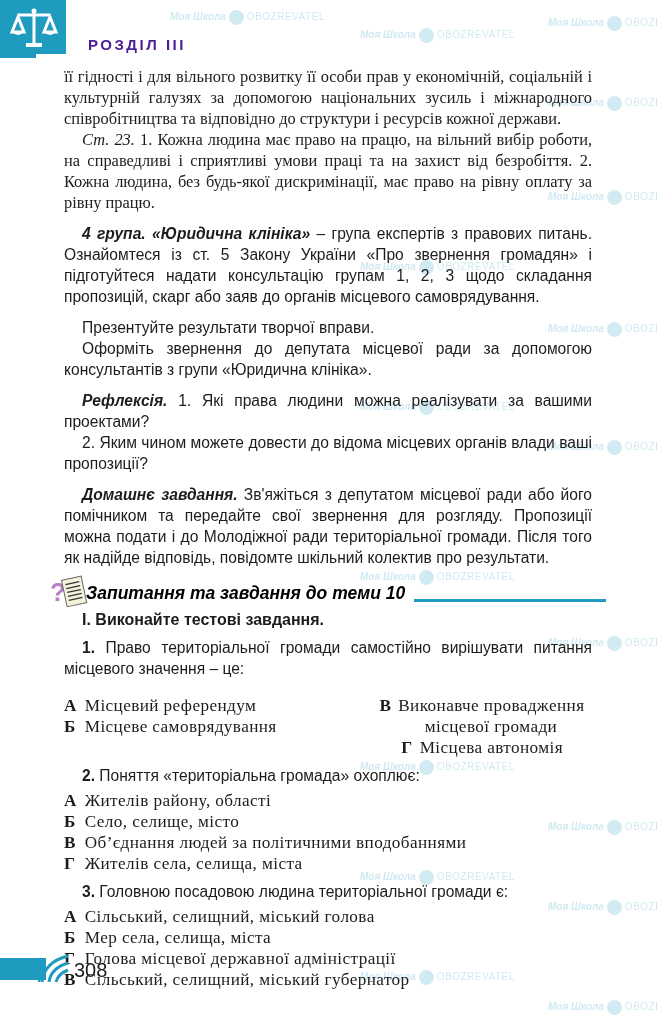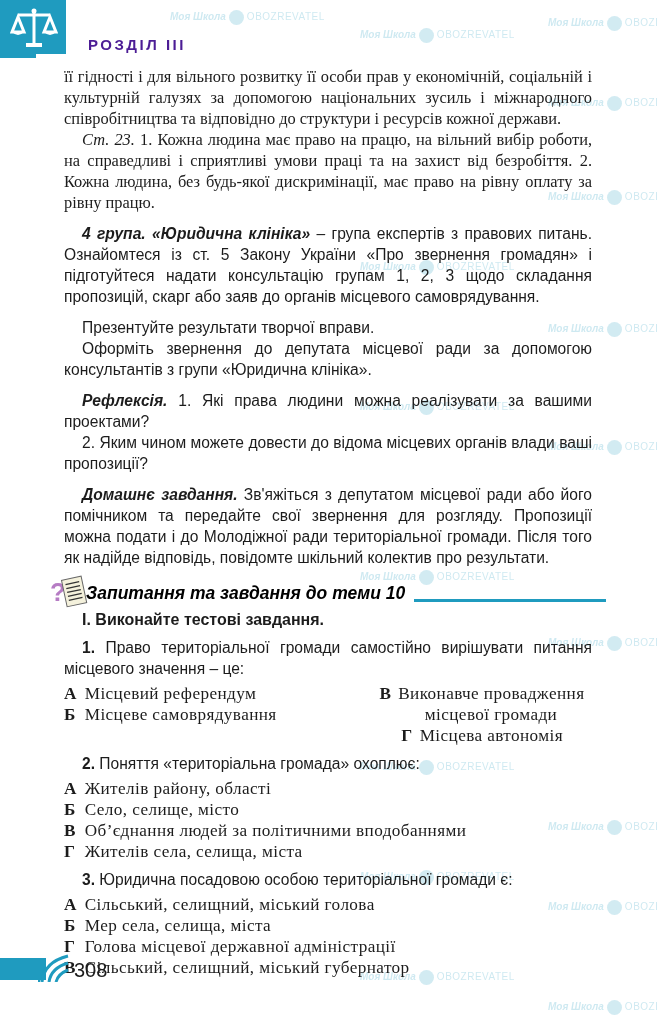--- a/index.html
+++ b/index.html
@@ -37,21 +37,21 @@
       position: absolute; left: 36px; top: 8px;
       font-family: "Liberation Sans", sans-serif; font-style: italic; font-weight: bold;
       font-size: 17.5px; color: #000000; white-space: nowrap;
     }
     .q-line { position: absolute; left: 364px; right: -14px; top: 24px; height: 3px; background: #1f9bbf; }
     .task-head { font-family: "Liberation Sans", sans-serif; font-weight: bold; font-size: 16px; line-height: 21px; margin-left: 18px; }
     .q { font-family: "Liberation Sans", sans-serif; font-size: 15.6px; line-height: 21px; text-align: justify; }
     .q .num { font-weight: bold; }
     .opts { font-family: "Liberation Serif", serif; font-size: 17.2px; line-height: 21px; letter-spacing: 0.4px; margin-top: 4px; }
     .opts .L { font-weight: bold; display: inline-block; width: 16px; }
-    .two-col { display: flex; margin-top: 4px; gap: 32px; }
+    .two-col { display: flex; margin-top: 16px; gap: 32px; }
     .two-col .col1 { width: 274px; }
     .two-col .col2 { flex: 1; text-align: center; }
     .opt-cont { padding-left: 20px; }
     .footer-bar { position: absolute; left: 0; top: 958px; width: 46px; height: 22px; background: #1f9bbf; }
     .footer-wave { position: absolute; left: 38px; top: 950px; width: 34px; height: 32px; }
     .page-num {
       position: absolute; left: 74px; top: 959px;
       font-family: "Liberation Sans", sans-serif; font-size: 20px; color: #1c1c1c;
     }
     .wm {
@@ -155,21 +155,21 @@
   <p class="q indent"><span class="num">2.</span><span> Поняття «територіальна громада» охоплює:</span></p>
   <div class="opts">
     <div><span class="L">А</span> <span>Жителів району, області</span></div>
     <div><span class="L">Б</span> <span>Село, селище, місто</span></div>
     <div><span class="L">В</span> <span>Об’єднання людей за політичними вподобаннями</span></div>
     <div><span class="L">Г</span> <span>Жителів села, селища, міста</span></div>
   </div>
 
   <div class="gap-s"></div>
 
-  <p class="q indent"><span class="num">3.</span><span> Юридична посадовою особою територіальної громади є:</span></p>
+  <p class="q indent"><span class="num">3.</span><span> Головною посадовою людина територіальної громади є:</span></p>
   <div class="opts">
     <div><span class="L">А</span> <span>Сільський, селищний, міський голова</span></div>
     <div><span class="L">Б</span> <span>Мер села, селища, міста</span></div>
     <div><span class="L">Г</span> <span>Голова місцевої державної адміністрації</span></div>
     <div><span class="L">В</span> <span>Сільський, селищний, міський губернатор</span></div>
   </div>
 </div>
 
 <div class="footer-bar"></div>
 <svg class="footer-wave" viewBox="0 0 34 32">

